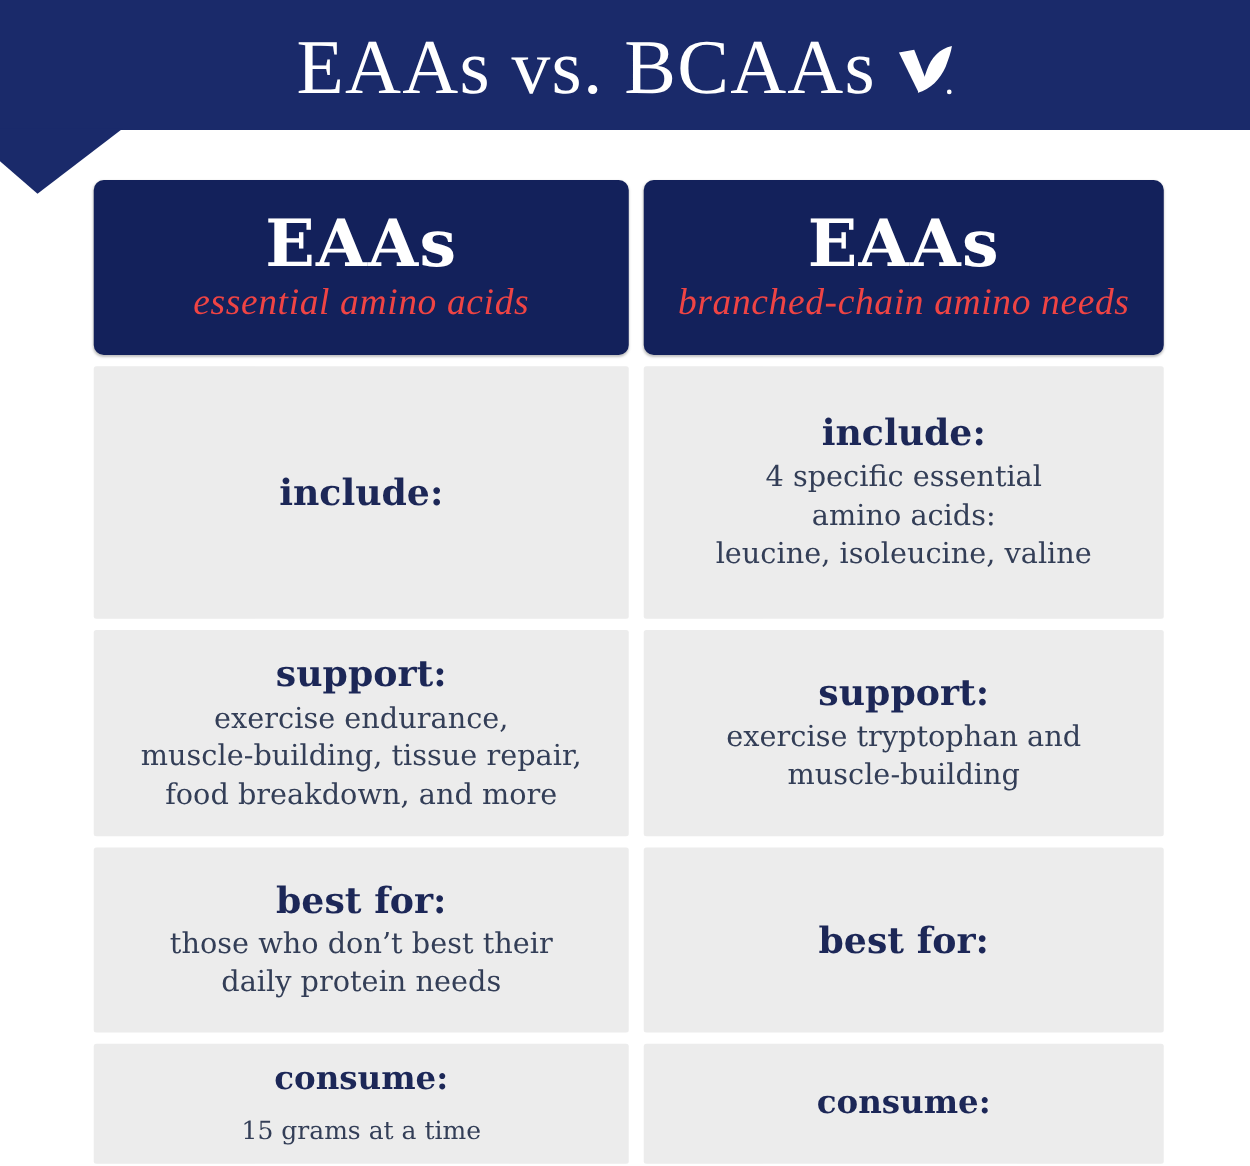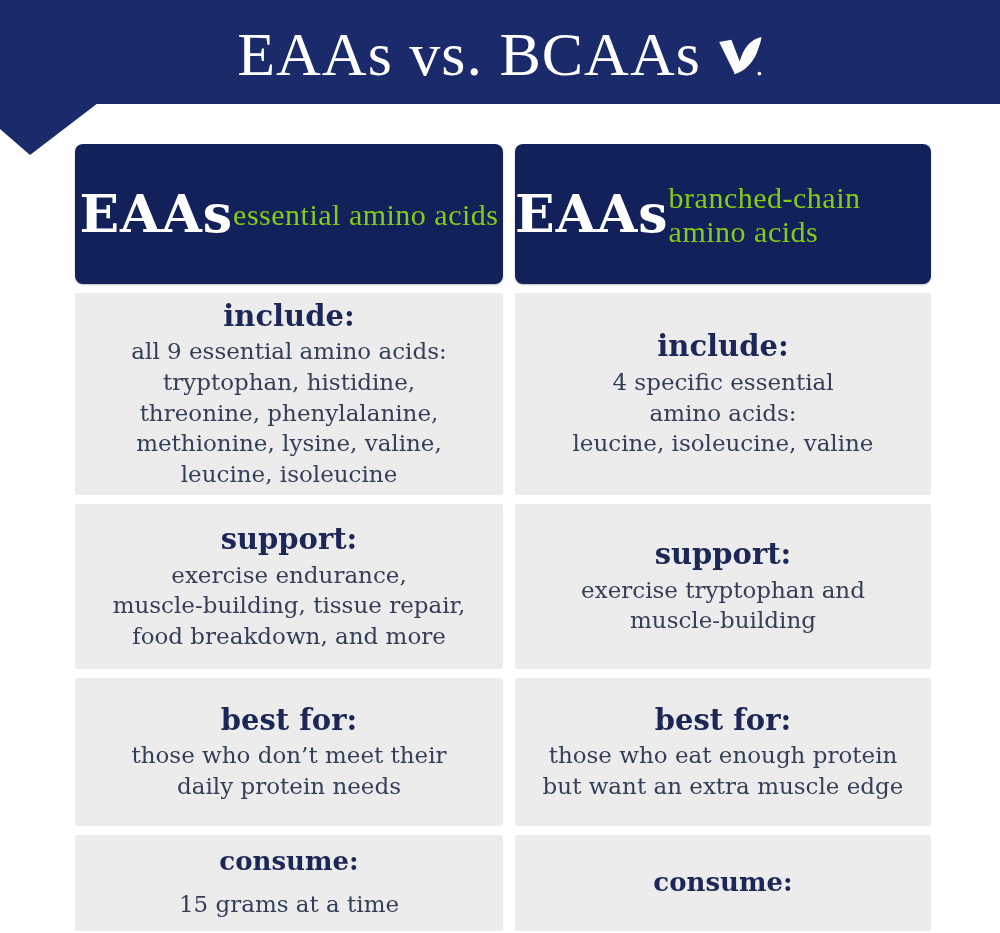--- a/index.html
+++ b/index.html
@@ -49,39 +49,40 @@
     margin: 40px 69px 0 75px;
     display: grid;
     grid-template-columns: 428px 416px;
     grid-template-rows: 140px 202px 165px 148px 96px;
     column-gap: 12px;
     row-gap: 9px;
   }
   .header-box {
     background: #13215b;
     border-radius: 8px;
-    display: flex; flex-direction: row;
+    display: flex; flex-direction: column;
     align-items: center; justify-content: center;
     color: #ffffff;
     box-shadow: 0 1px 2px rgba(0,0,0,0.25);
   }
   .header-title {
     margin: 0;
     font-family: "DejaVu Serif", serif;
     font-weight: 700;
     font-size: 52px;
     line-height: 1.05;
     letter-spacing: 1px;
   }
   .header-subtitle {
     margin: 2px 0 0 0;
     font-family: "Liberation Serif", serif;
+    font-style: italic;
     font-size: 30px;
     letter-spacing: 0.5px;
-    color: #84cc16;
+    color: #ef4444;
   }
   .row-box {
     background: #ececec;
     border-radius: 2px;
     display: flex; flex-direction: column;
     align-items: center; justify-content: center;
     text-align: center;
     padding: 4px 8px; box-sizing: border-box;
     overflow: hidden;
   }
@@ -94,21 +95,21 @@
   }
   .row-text {
     margin-top: 3px;
     font-family: "DejaVu Serif", serif;
     font-size: 23px;
     color: #333e57;
     line-height: 1.33;
     white-space: pre-line;
   }
   .row-box.compact .row-label { font-size: 26px; }
-  .row-box.compact .row-text  { font-size: 23px; margin-top: 12px; text-align: center; }
+  .row-box.compact .row-text  { font-size: 20px; margin-top: 12px; text-align: center; }
 </style>
 </head>
 <body>
 
 <div class="page">
 
   <header class="banner">
     <div class="banner-inner">
       <h1 class="banner-title">EAAs vs. BCAAs</h1>
       <svg class="brand-v" viewBox="0 0 64 56" aria-hidden="true">
@@ -123,30 +124,25 @@
   </header>
 
   <main class="grid">
 
     <section class="header-box">
       <h2 class="header-title">EAAs</h2>
       <p class="header-subtitle">essential amino acids</p>
     </section>
     <section class="header-box">
       <h2 class="header-title">EAAs</h2>
-      <p class="header-subtitle">branched-chain amino acids</p>
+      <p class="header-subtitle">branched-chain amino needs</p>
     </section>
 
     <section class="row-box">
       <div class="row-label">include:</div>
-      <div class="row-text">all 9 essential amino acids:
-tryptophan, histidine,
-threonine, phenylalanine,
-methionine, lysine, valine,
-leucine, isoleucine</div>
     </section>
     <section class="row-box">
       <div class="row-label">include:</div>
       <div class="row-text">4 specific essential
 amino acids:
 leucine, isoleucine, valine</div>
     </section>
 
     <section class="row-box">
       <div class="row-label">support:</div>
@@ -155,27 +151,25 @@
 food breakdown, and more</div>
     </section>
     <section class="row-box">
       <div class="row-label">support:</div>
       <div class="row-text">exercise tryptophan and
 muscle-building</div>
     </section>
 
     <section class="row-box">
       <div class="row-label">best for:</div>
-      <div class="row-text">those who don’t meet their
+      <div class="row-text">those who don’t best their
 daily protein needs</div>
     </section>
     <section class="row-box">
       <div class="row-label">best for:</div>
-      <div class="row-text">those who eat enough protein
-but want an extra muscle edge</div>
     </section>
 
     <section class="row-box compact">
       <div class="row-label">consume:</div>
       <div class="row-text">15 grams at a time</div>
     </section>
     <section class="row-box compact">
       <div class="row-label">consume:</div>
     </section>
 

